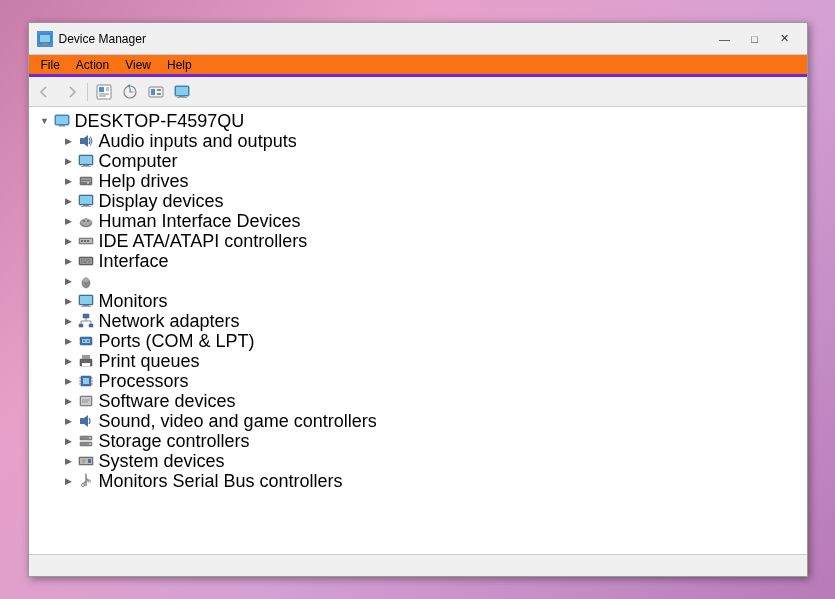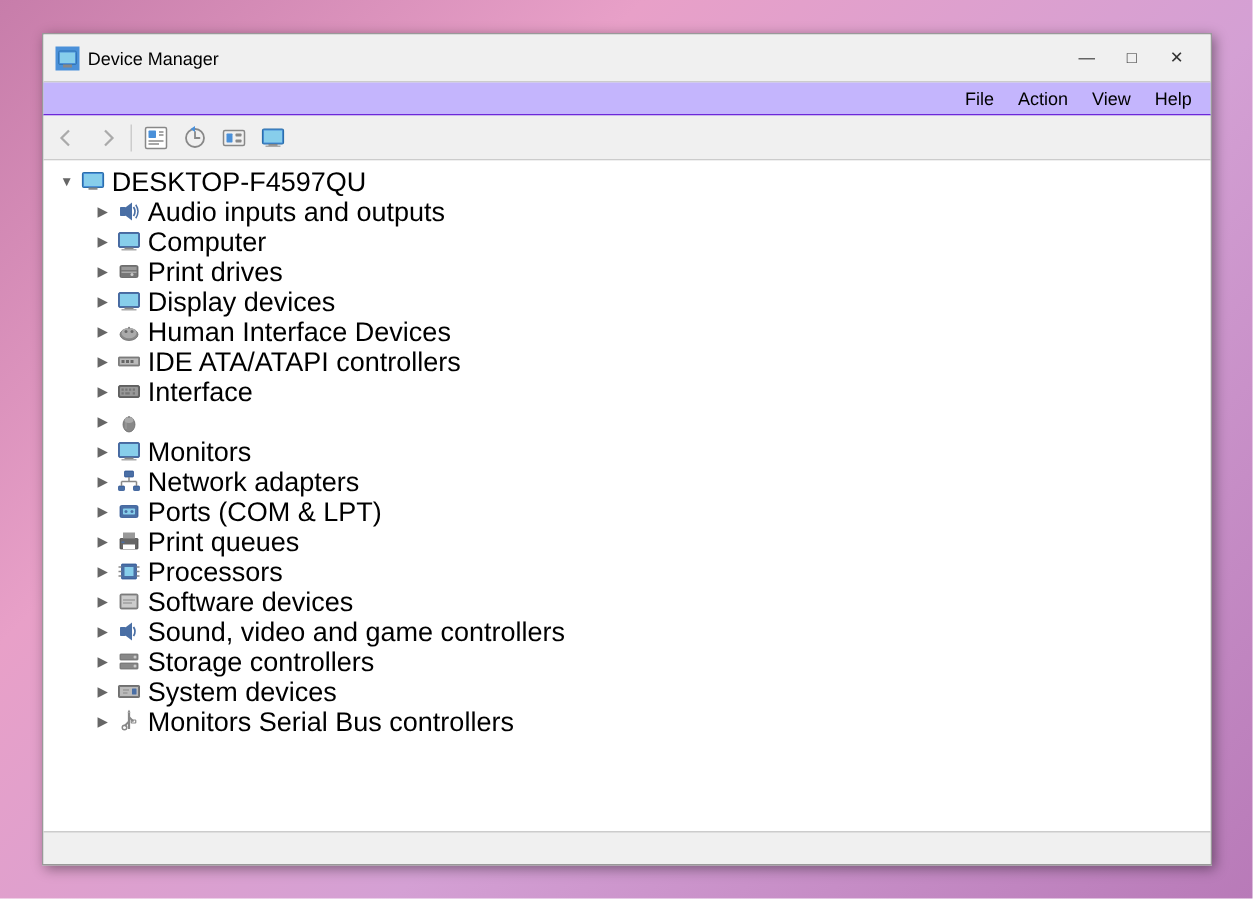--- a/index.html
+++ b/index.html
@@ -71,25 +71,24 @@
       display: flex;
       align-items: center;
       justify-content: center;
       color: #333;
     }
 
     .menu-bar {
       height: 22px;
       display: flex;
       align-items: center;
-      background: #c4b5fd;
-      border-bottom: 1px solid #6d28d9;
+      background: #f97316;
+      border-bottom: 3px solid #6d28d9;
       padding: 0 4px;
       flex-shrink: 0;
-      justify-content: flex-end;
     }
 
     .menu-item {
       padding: 2px 8px;
       font-size: 12px;
       cursor: pointer;
       color: #000;
     }
 
     .toolbar {
@@ -337,21 +336,21 @@
       <div class="tree-item child">
         <div class="expand-icon">▶</div>
         <div class="item-icon icon-disk">
           <svg width="16" height="16" viewBox="0 0 16 16">
             <rect x="2" y="4" width="12" height="8" rx="1" fill="#777" stroke="#555" stroke-width="0.5"></rect>
             <rect x="3" y="5" width="10" height="2" fill="#999"></rect>
             <rect x="3" y="8" width="10" height="1" fill="#aaa"></rect>
             <circle cx="10" cy="10" r="1" fill="#ccc"></circle>
           </svg>
         </div>
-        <span class="item-label">Print drives</span>
+        <span class="item-label">Help drives</span>
       </div>
 
       <div class="tree-item child">
         <div class="expand-icon">▶</div>
         <div class="item-icon icon-display">
           <svg width="16" height="16" viewBox="0 0 16 16">
             <rect x="1" y="2" width="14" height="10" rx="1" fill="#4a6fa5" stroke="#2a5090" stroke-width="0.5"></rect>
             <rect x="2" y="3" width="12" height="8" fill="#87ceeb"></rect>
             <rect x="5" y="12" width="6" height="1" fill="#888"></rect>
             <rect x="3" y="13" width="10" height="1" fill="#aaa"></rect>

